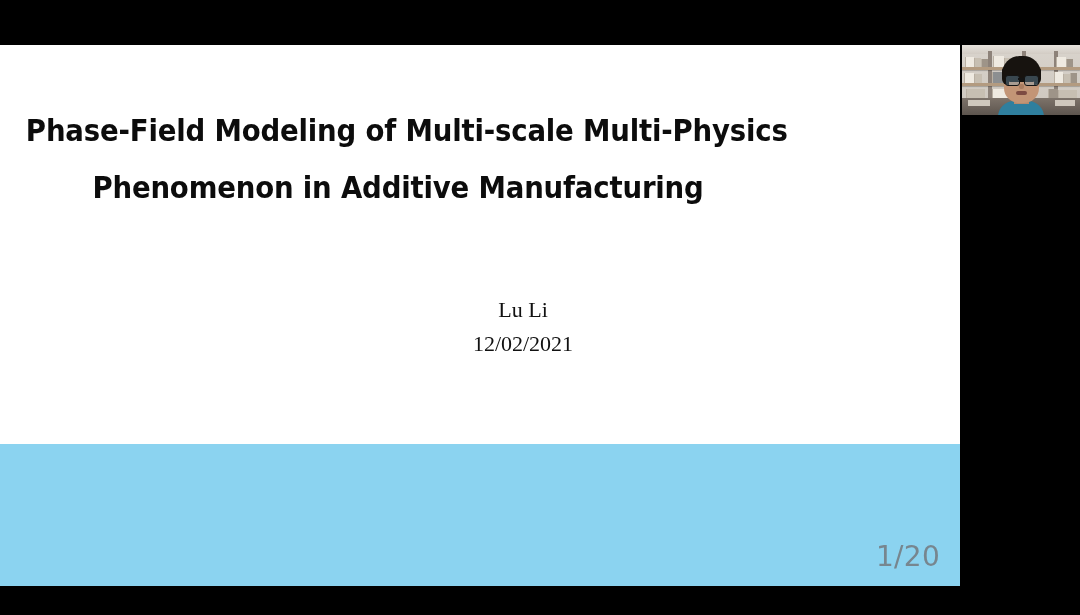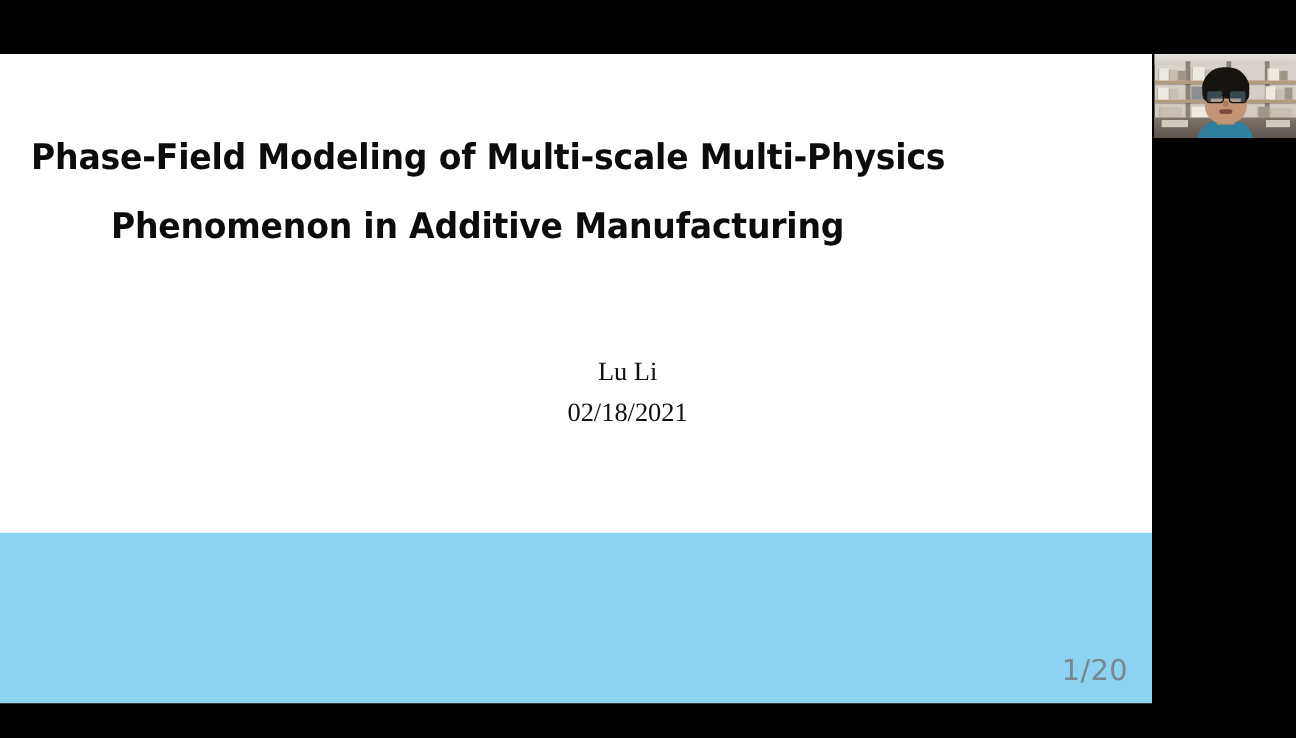--- a/index.html
+++ b/index.html
@@ -75,21 +75,21 @@
     width: 960px;
     height: 142px;
     background: #8bd3f0;
   }
 
   #page-number {
     position: absolute;
     right: 20px;
     bottom: 13px;
     font-family: "DejaVu Sans", sans-serif;
-    font-size: 24px;
+    font-size: 28px;
     color: #77868f;
     letter-spacing: 0.3px;
   }
 
   
   #webcam-panel {
     position: absolute;
     left: 962px;
     top: 45px;
     width: 118px;
@@ -269,21 +269,21 @@
 
   <div id="slide">
 
     <div id="slide-title-block">
       <div class="title-line">Phase-Field Modeling of Multi-scale Multi-Physics</div>
       <div class="title-line">Phenomenon in Additive Manufacturing</div>
     </div>
 
     <div id="slide-author-block">
       <div class="author-line">Lu Li</div>
-      <div class="author-line">02/18/2021</div>
+      <div class="author-line">12/02/2021</div>
     </div>
 
     <div id="slide-footer-band">
       <div id="page-number">1/20</div>
     </div>
 
   </div>
 
   <div id="webcam-panel">
     <div class="cam-wall"></div>

